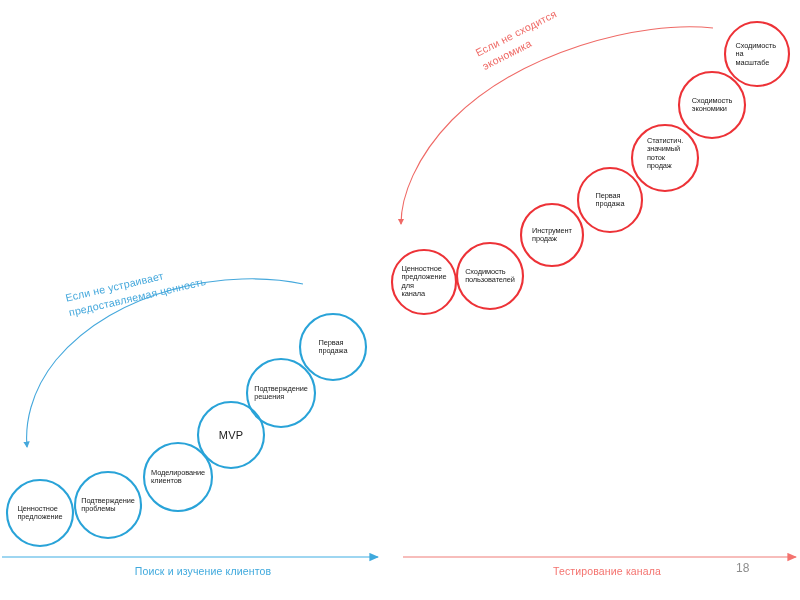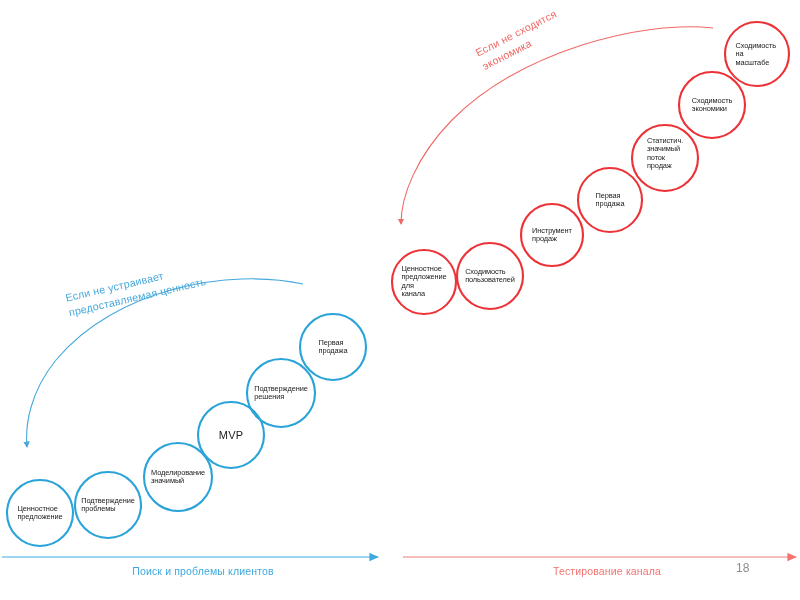--- a/index.html
+++ b/index.html
@@ -122,21 +122,21 @@
 
       <line x1="403" y1="557" x2="796" y2="557" stroke="#f4a7a4" stroke-width="1.6" marker-end="url(#arrow-red)"></line>
     </g>
   </svg>
 
   <div class="node-label" style="left:40px;  top:513px;">Ценностное
 предложение</div>
   <div class="node-label" style="left:108px; top:505px;">Подтверждение
 проблемы</div>
   <div class="node-label" style="left:178px; top:477px;">Моделирование
-значимый</div>
+клиентов</div>
   <div class="node-label mvp" style="left:231px; top:435px;">MVP</div>
   <div class="node-label" style="left:281px; top:393px;">Подтверждение
 решения</div>
   <div class="node-label" style="left:333px; top:347px;">Первая
 продажа</div>
 
   <div class="node-label" style="left:424px; top:282px;">Ценностное
 предложение
 для
 канала</div>
@@ -153,18 +153,18 @@
   <div class="node-label" style="left:712px; top:105px;">Сходимость
 экономики</div>
   <div class="node-label" style="left:757px; top:54px;">Сходимость
 на масштабе</div>
 
   <div class="loop-caption blue" style="left:64px; top:291px;">Если не устраивает
 предоставляемая ценность</div>
   <div class="loop-caption red" style="left:473px; top:47px;">Если не сходится
 экономика</div>
 
-  <div class="axis-caption blue" style="left:203px; top:565px;">Поиск и проблемы клиентов</div>
+  <div class="axis-caption blue" style="left:203px; top:565px;">Поиск и изучение клиентов</div>
   <div class="axis-caption red" style="left:607px; top:565px;">Тестирование канала</div>
 
   <div class="page-number" style="left:736px; top:561px;">18</div>
 
 </div>
 
 </body></html>

